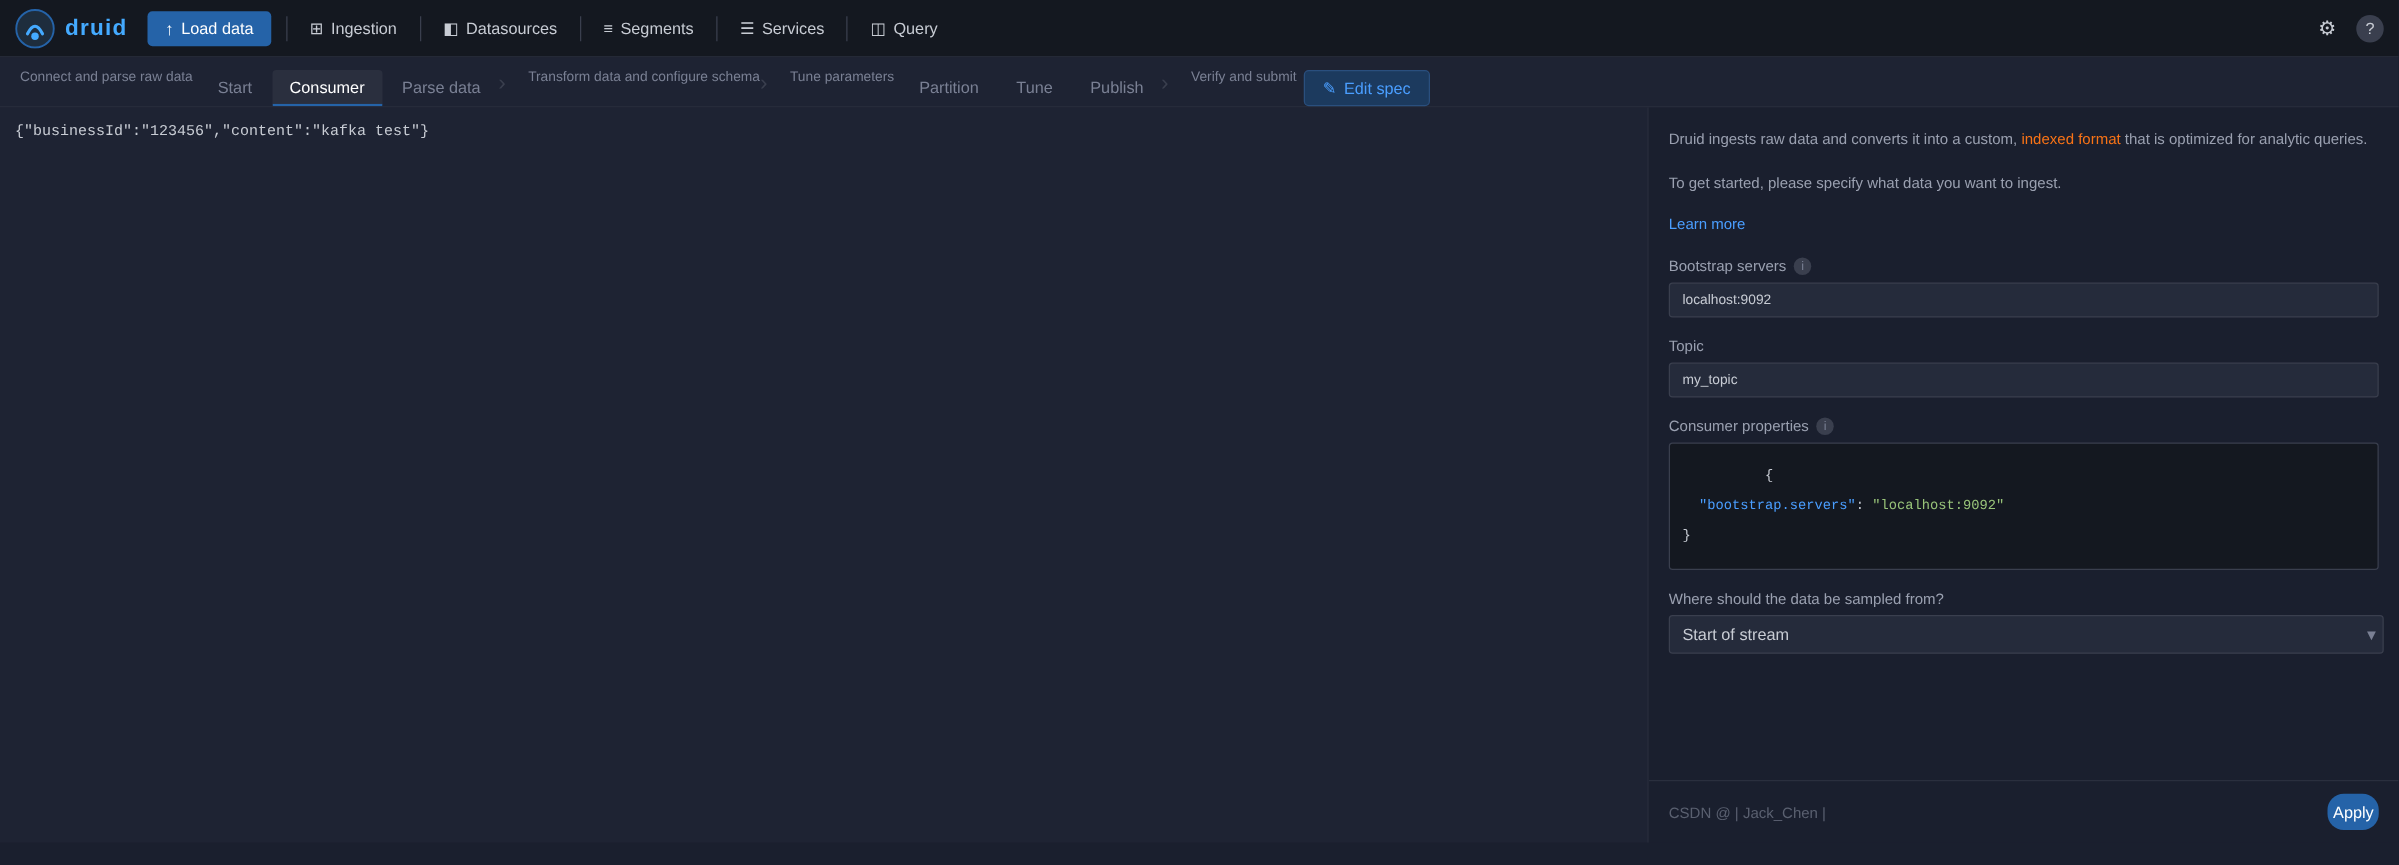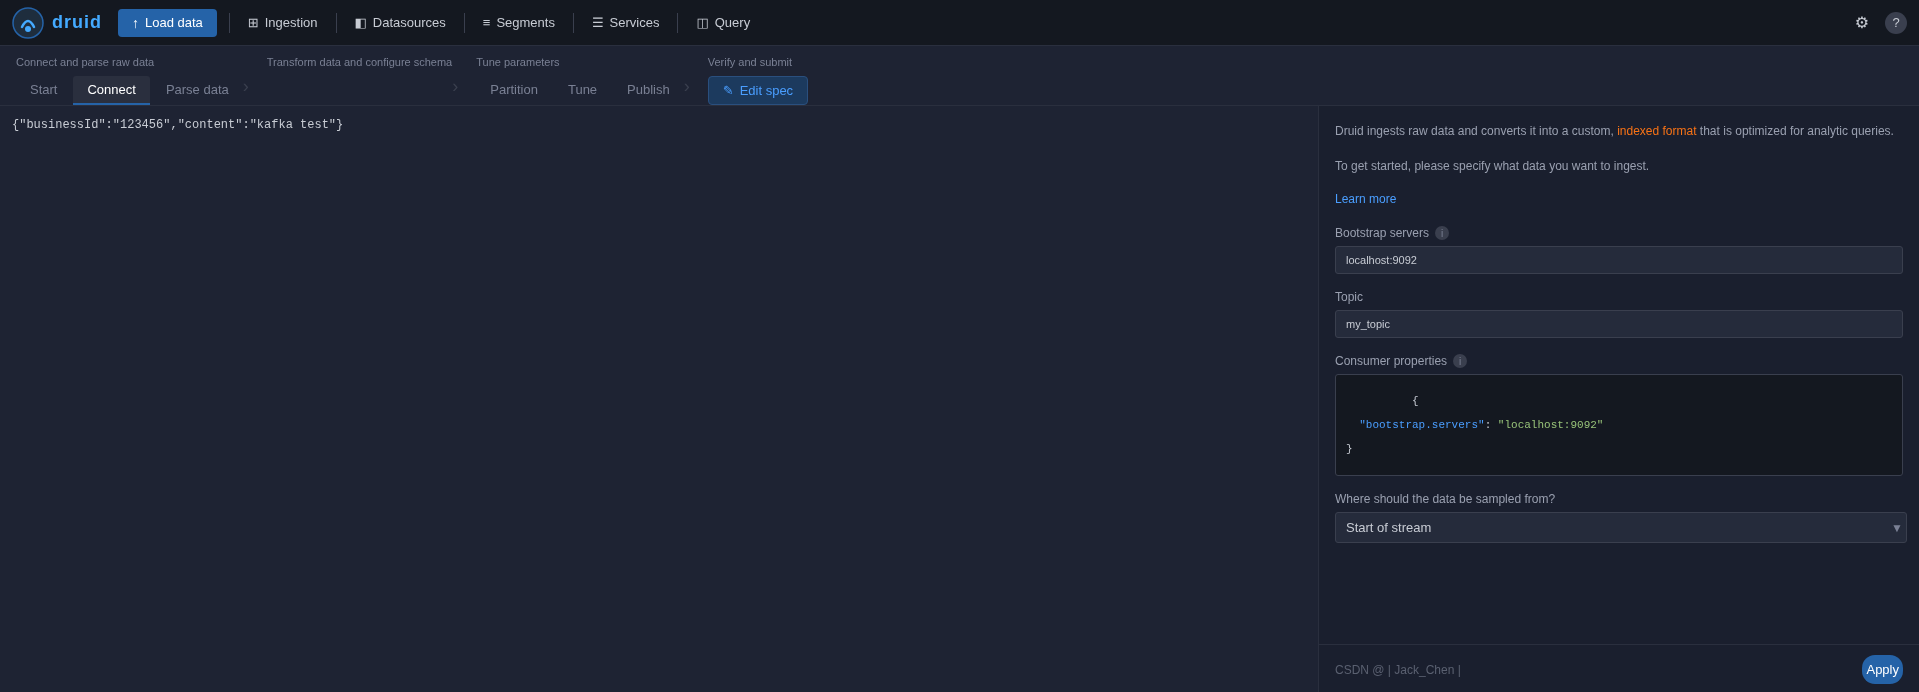--- a/index.html
+++ b/index.html
@@ -84,21 +84,21 @@
       background: #1e2333;
       padding: 10px 16px 0 16px;
       border-bottom: 1px solid #2a2f3e;
     }
     .wizard-sections {
       display: flex;
       gap: 0;
     }
     .wizard-section {
       display: flex;
-      flex-direction: column;
+      flex-direction: row;
       gap: 6px;
     }
     .wizard-section-label {
       font-size: 11px;
       color: #7a8094;
       padding-bottom: 2px;
     }
     .wizard-tabs {
       display: flex;
       gap: 2px;
@@ -344,21 +344,21 @@
   </div>
 </nav>
 
 <div class="wizard-bar">
   <div class="wizard-sections">
 
     <div class="wizard-section">
       <span class="wizard-section-label">Connect and parse raw data</span>
       <div class="wizard-tabs">
         <button class="wizard-tab">Start</button>
-        <button class="wizard-tab active">Connect</button>
+        <button class="wizard-tab active">Consumer</button>
         <button class="wizard-tab">Parse data</button>
       </div>
     </div>
 
     <div class="section-divider">›</div>
 
     <div class="wizard-section">
       <span class="wizard-section-label">Transform data and configure schema</span>
     </div>
 

